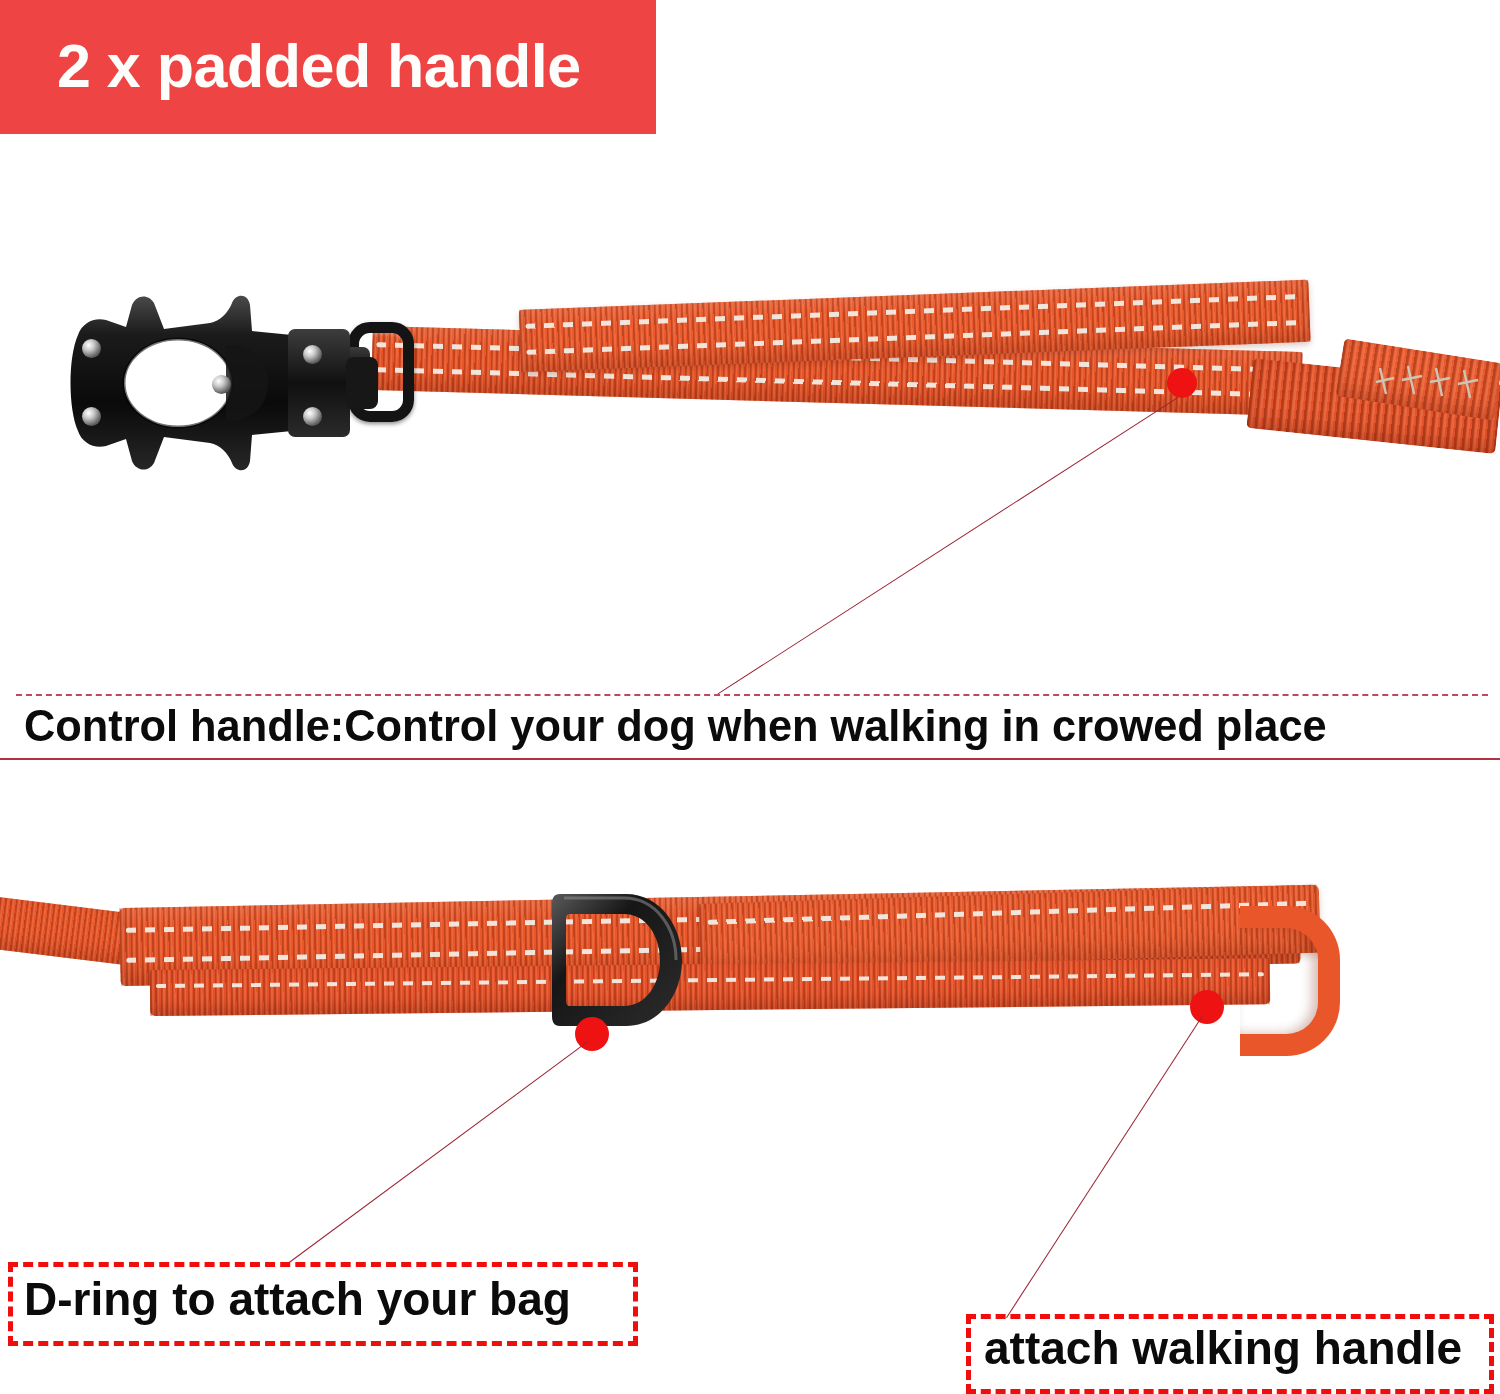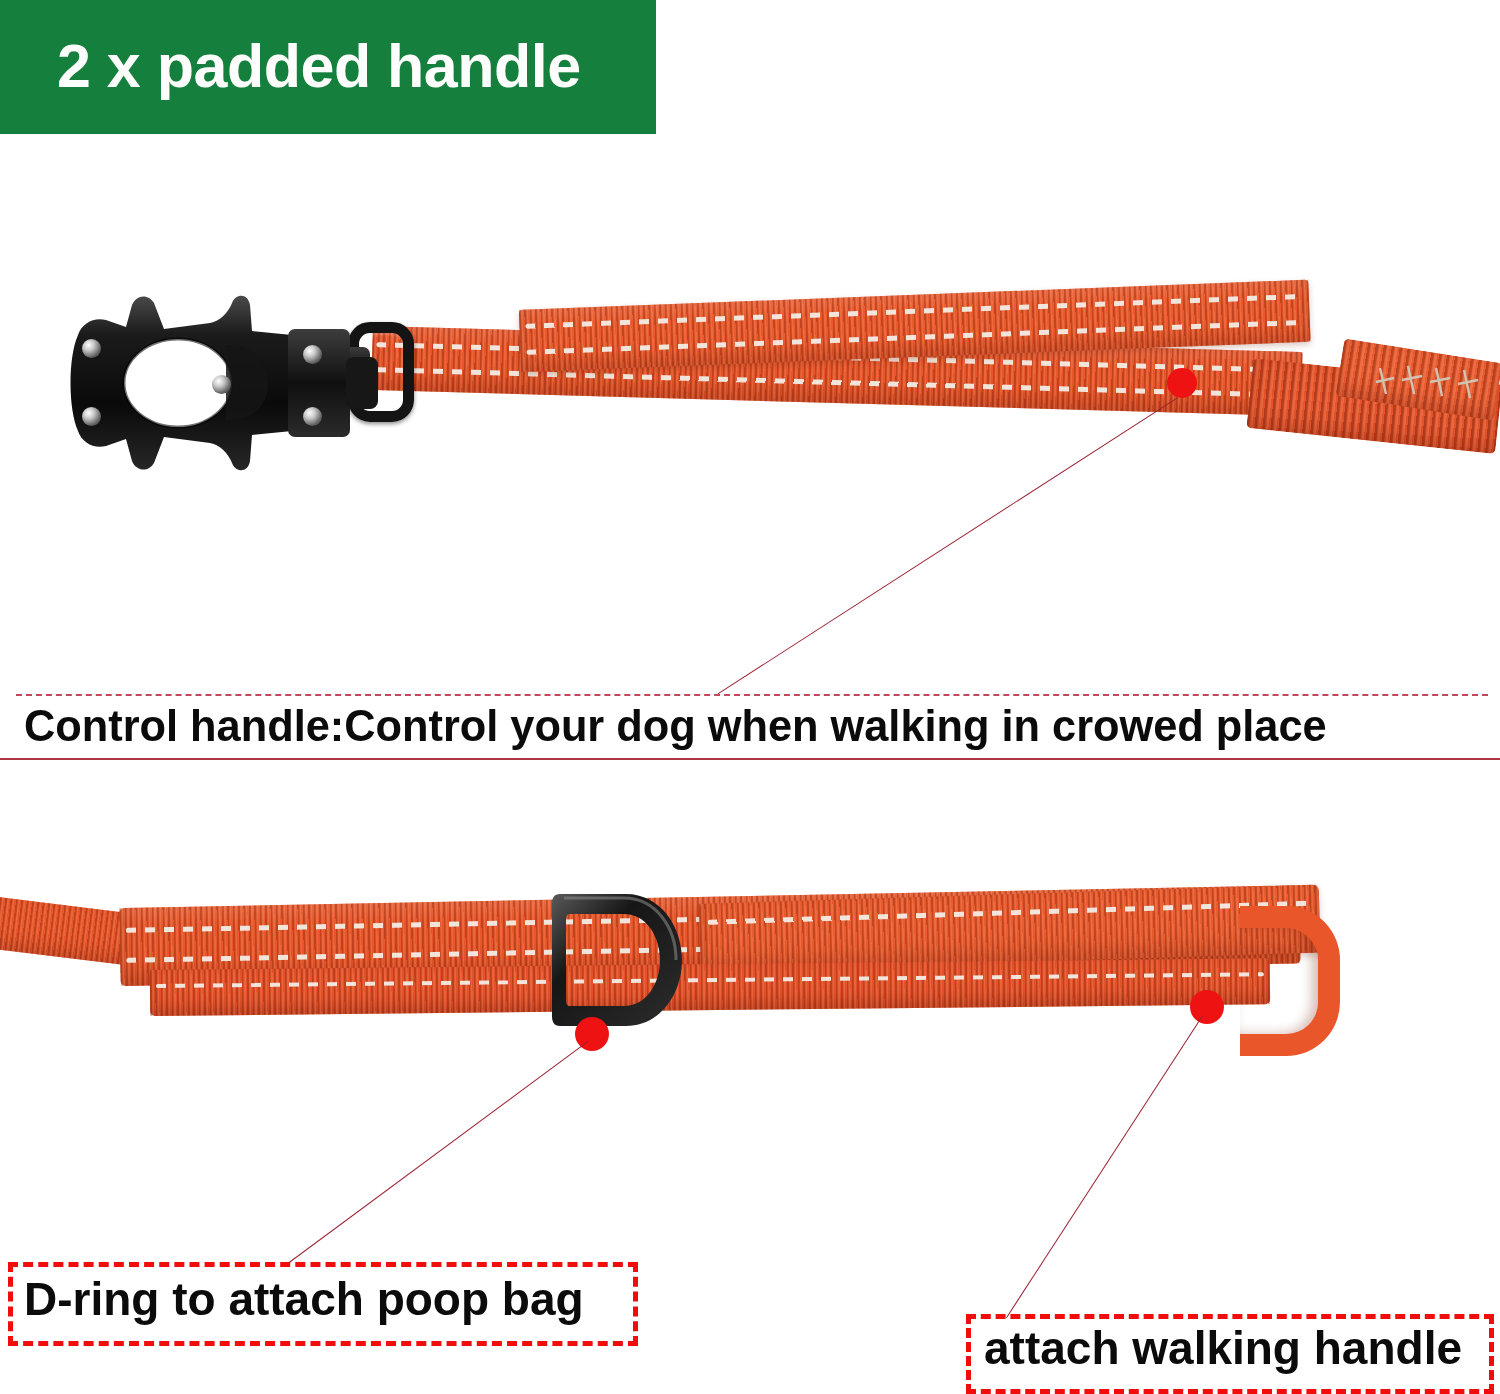--- a/index.html
+++ b/index.html
@@ -2,21 +2,21 @@
 <html><head>
 <meta charset="utf-8">
 <style>
   html,body{margin:0;padding:0;background:#ffffff;}
   body{width:1500px;height:1394px;position:relative;overflow:hidden;
        font-family:"Liberation Sans",sans-serif;}
 
   .stage{position:absolute;left:0;top:0;width:1500px;height:1394px;background:#fff;}
 
   
-  .banner{position:absolute;left:0;top:0;width:656px;height:134px;background:#15803d;}
+  .banner{position:absolute;left:0;top:0;width:656px;height:134px;background:#ef4444;}
   .banner-text{position:absolute;left:57px;top:30px;color:#fdfdfb;
     font-size:61px;font-weight:bold;letter-spacing:-0.5px;line-height:72px;
     white-space:nowrap;font-family:"Liberation Sans",sans-serif;}
   .strapbase{position:absolute;
     background-image:
       repeating-linear-gradient(90deg,
         rgba(120,28,6,0.34) 0px, rgba(120,28,6,0.34) 1.3px,
         rgba(255,170,130,0.20) 2.6px, rgba(255,170,130,0.20) 3.9px,
         rgba(0,0,0,0) 3.9px, rgba(0,0,0,0) 5.4px);
   }
@@ -226,18 +226,18 @@
     </div>
 
     <div class="dot" style="left:575px;top:157px;width:34px;height:34px;"></div>
     <div class="dot" style="left:1190px;top:130px;width:34px;height:34px;"></div>
   </div>
 
   <div class="leader" style="left:588px;top:1042px;width:376px;transform:rotate(143.5deg);"></div>
   <div class="leader" style="left:1203px;top:1016px;width:360px;transform:rotate(123.0deg);"></div>
 
   <div class="dashbox" style="left:8px;top:1262px;width:620px;height:74px;"></div>
-  <div class="boxcaption" style="left:24px;top:1268px;font-size:46px;line-height:62px;">D-ring to attach poop bag</div>
+  <div class="boxcaption" style="left:24px;top:1268px;font-size:46px;line-height:62px;">D-ring to attach your bag</div>
 
   <div class="dashbox" style="left:966px;top:1314px;width:518px;height:70px;"></div>
   <div class="boxcaption" style="left:984px;top:1318px;font-size:46px;line-height:60px;">attach walking handle</div>
 
 </div>
 
 </body></html>

